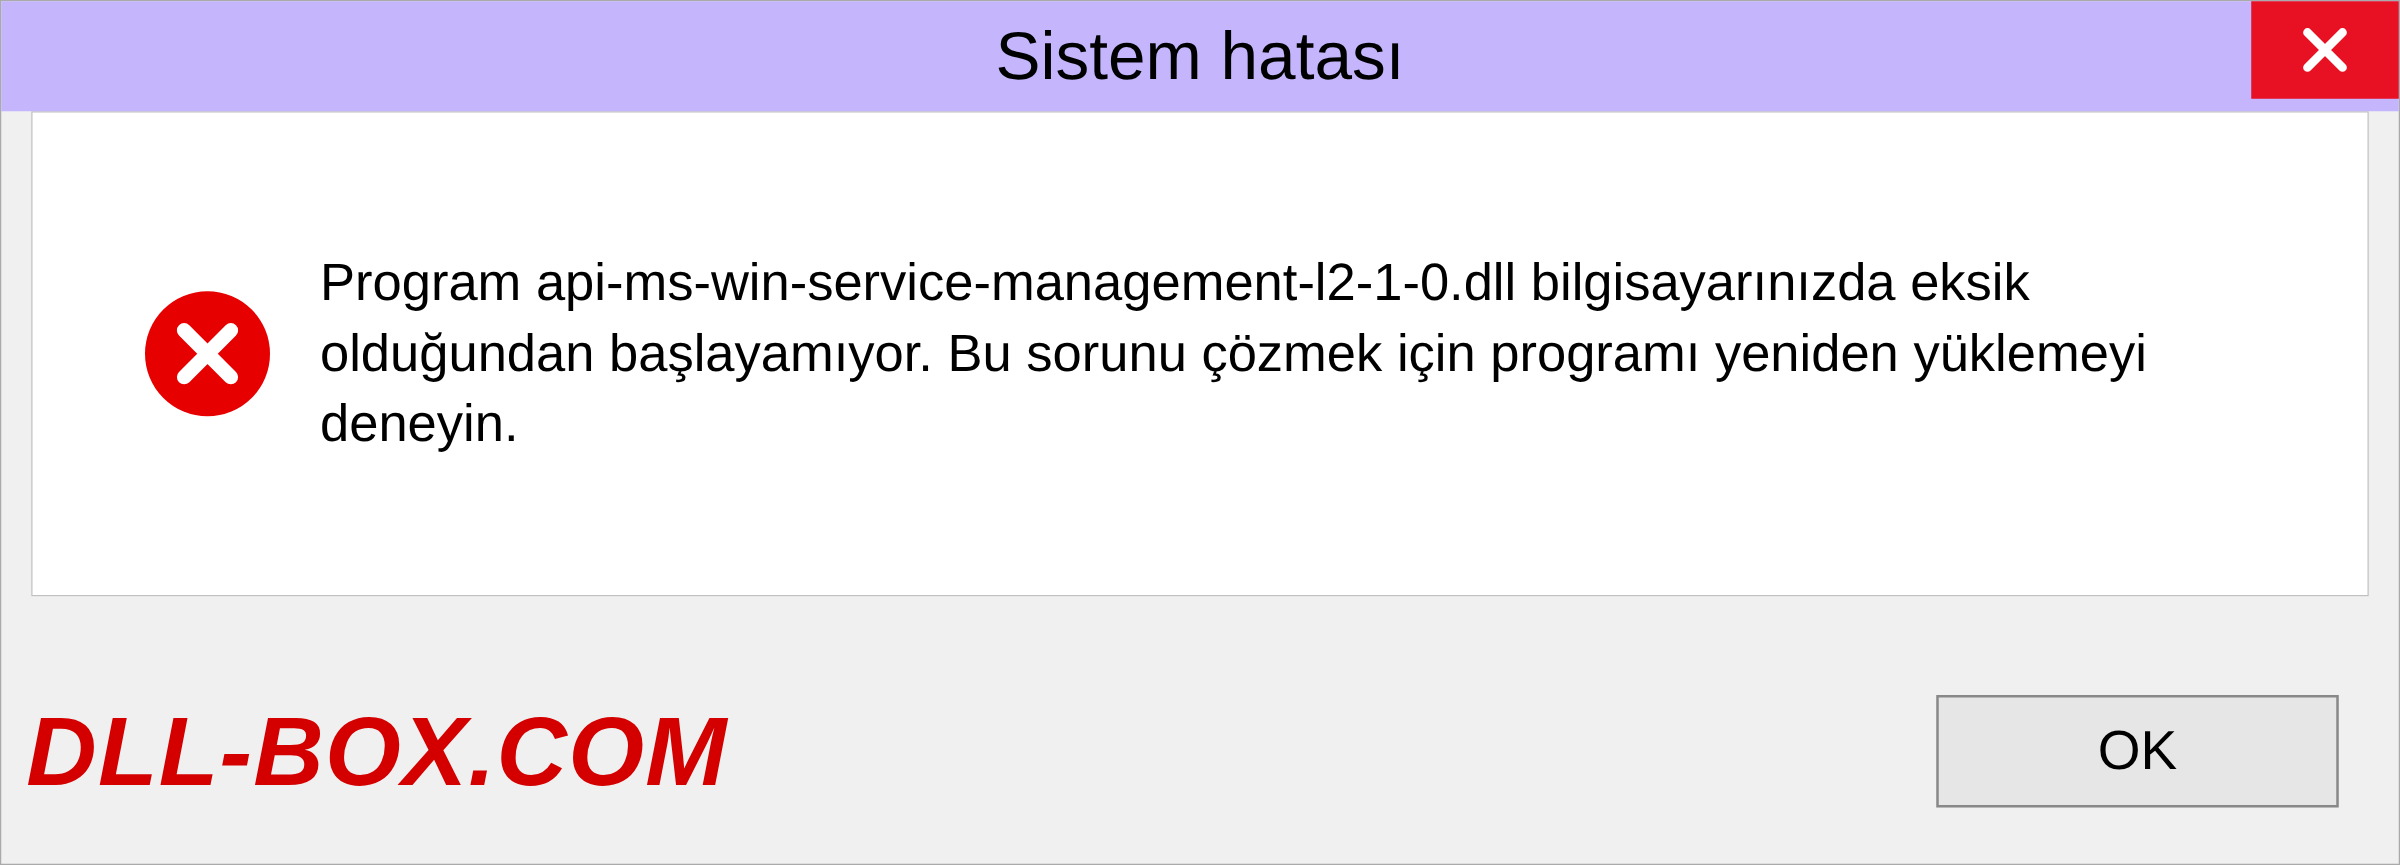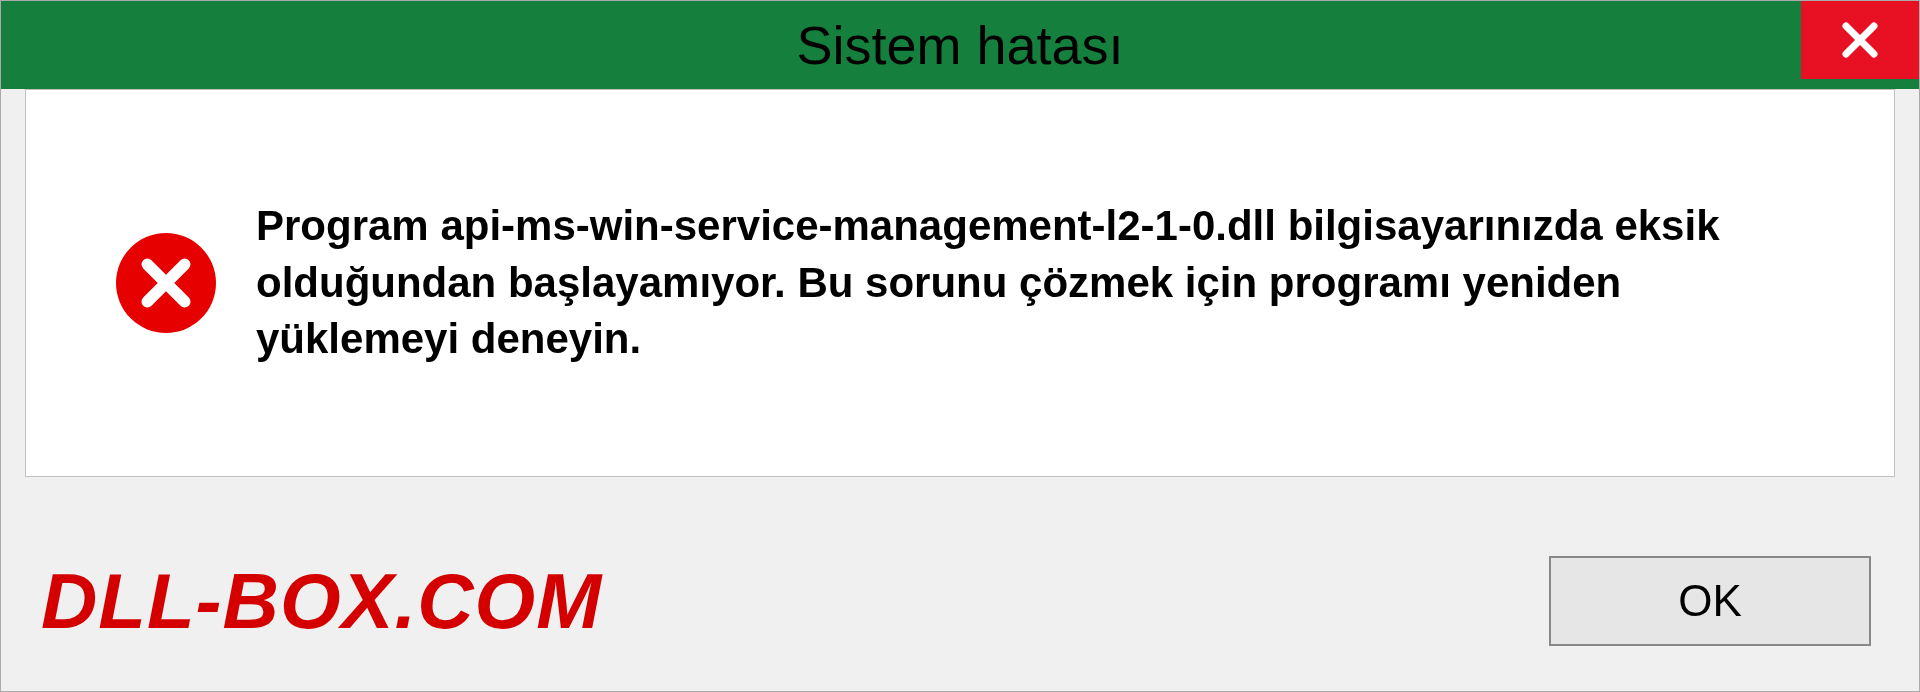--- a/index.html
+++ b/index.html
@@ -13,21 +13,21 @@
     }
     .dialog {
       position: relative;
       width: 1920px;
       height: 692px;
       background: #f0f0f0;
       border: 1px solid #aaa;
     }
     .titlebar {
       height: 88px;
-      background: #15803d;
+      background: #c4b5fd;
       position: relative;
       display: flex;
       align-items: center;
       justify-content: center;
     }
     .title-text {
       font-size: 54px;
       color: #000;
       font-weight: 400;
       text-align: center;
@@ -70,33 +70,33 @@
       margin-left: 60px;
     }
     .error-icon-circle svg {
       width: 56px;
       height: 56px;
     }
     .message-text {
       font-size: 42px;
       line-height: 1.35;
       color: #000;
-      font-weight: 700;
+      font-weight: 400;
       padding-right: 60px;
     }
     .footer {
       position: absolute;
       bottom: 0;
       left: 0;
       right: 0;
       height: 180px;
       display: flex;
       align-items: center;
       justify-content: space-between;
-      padding: 0 48px 0 40px;
+      padding: 0 48px 0 20px;
     }
     .watermark {
       font-size: 78px;
       font-weight: 800;
       font-style: italic;
       color: #d40000;
       letter-spacing: 1px;
       font-family: Arial, "Segoe UI", sans-serif;
     }
     .ok-btn {

